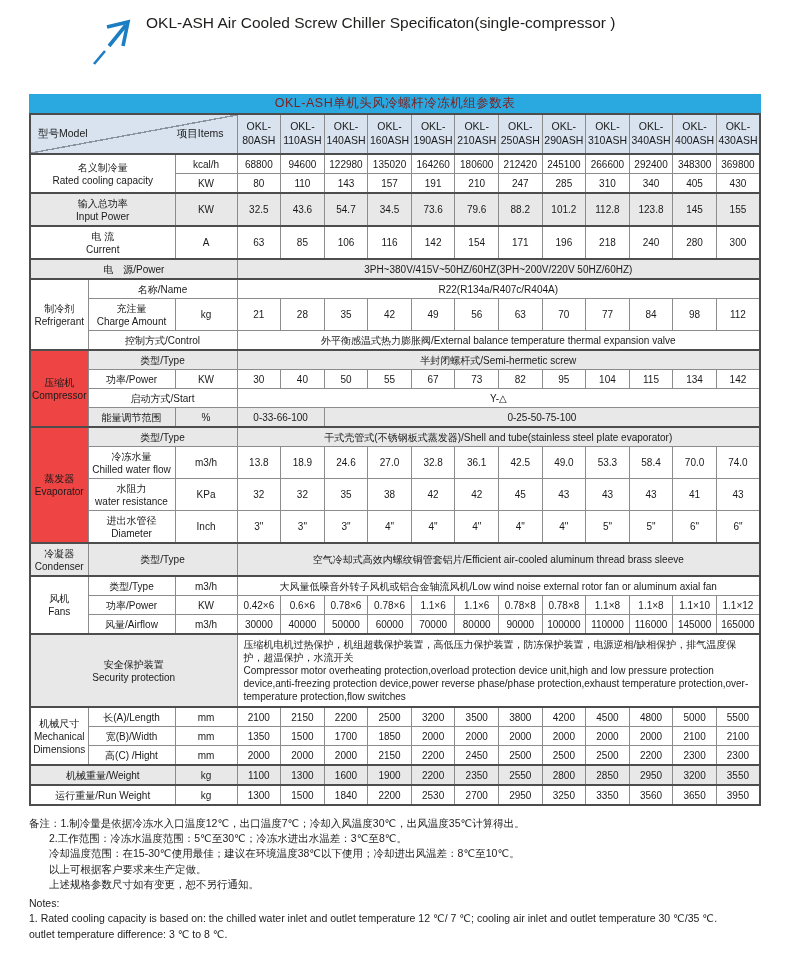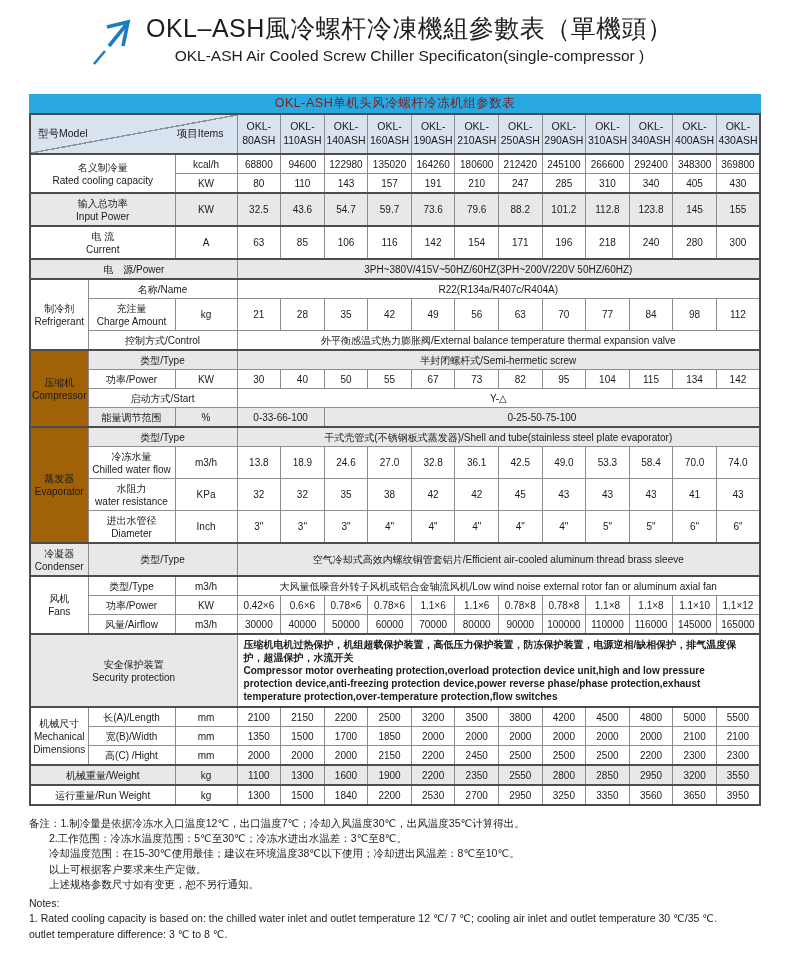--- a/index.html
+++ b/index.html
@@ -15,23 +15,23 @@
   
   .content { margin:0 29px; }
   .table-title-bar { width:732px; background:var(--bar, #29a9e0); color:#7f1d1d; text-align:center;
                      font-size:12.5px; height:19px; line-height:19px; letter-spacing:0.5px; }
   table.spec { border-collapse:collapse; table-layout:fixed; width:732px; font-size:10px; color:#1a1a1a;
                border:2px solid #4d4d4d; }
   td { border:1px solid #8c8c8c; padding:2.5px 1px; text-align:center; vertical-align:middle;
        white-space:pre-line; line-height:1.3; overflow:hidden; }
   tr.section td { border-top:2px solid #4d4d4d; }
   tr.shaded td { background:#e8e8e8; }
-  tr.shaded td.group { background:#a16207; }
+  tr.shaded td.group { background:#ef4444; }
   td.cell-shaded { background:#e8e8e8 !important; }
-  td.value-left { text-align:left; padding:3px 6px;font-weight:bold; }
+  td.value-left { text-align:left; padding:3px 6px; }
   tr.model-row td { background-color:#d8e3ef; height:40px; font-size:10.5px; }
   td.corner { position:relative;
     background-image:linear-gradient(to bottom right, transparent calc(50% - 0.7px),
       #8a949e calc(50% - 0.7px), #8a949e calc(50% + 0.7px), transparent calc(50% + 0.7px));margin-left:24px; }
   .corner-model { position:absolute; left:7px; top:50%; transform:translateY(-50%); }
   .corner-items { position:absolute; right:13px; top:50%; transform:translateY(-50%); }
 
   
   .notes { margin:10px 29px 0 29px; font-size:10.5px; line-height:1.45; color:#222; }
   .notes .note-line.indent { padding-left:20px; }
@@ -42,21 +42,20 @@
 
 <div class="page-header">
   <svg class="logo" width="42" height="50" viewBox="0 0 42 50" aria-hidden="true">
     <g stroke="#1b7dc2" fill="none">
       <path d="M2 48 L13 35" stroke-width="2.6"></path>
       <path d="M17 30 L34 9" stroke-width="3.6"></path>
       <path d="M15 11 L36 6 L31 30" stroke-width="3.6"></path>
     </g>
   </svg>
   <div class="title-block">
-    <h1>OKL–ASH風冷螺杆冷凍機組參數表（單機頭）</h1>
     <div class="subtitle">OKL-ASH Air Cooled Screw Chiller Specificaton(single-compressor )</div>
   </div>
 </div>
 
 <div class="content">
   <div class="table-title-bar">OKL-ASH单机头风冷螺杆冷冻机组参数表</div>
   <table class="spec">
     <colgroup>
       <col style="width:58px">
         <col style="width:87px">
@@ -122,21 +121,21 @@
           <td class="value">405</td>
           <td class="value">430</td>
         </tr>
         <tr class="shaded section">
           <td colspan="2" class="label">输入总功率
 Input Power</td>
           <td class="unit">KW</td>
           <td class="value">32.5</td>
           <td class="value">43.6</td>
           <td class="value">54.7</td>
-          <td class="value">59.7</td>
+          <td class="value">34.5</td>
           <td class="value">73.6</td>
           <td class="value">79.6</td>
           <td class="value">88.2</td>
           <td class="value">101.2</td>
           <td class="value">112.8</td>
           <td class="value">123.8</td>
           <td class="value">145</td>
           <td class="value">155</td>
         </tr>
         <tr class="section">

